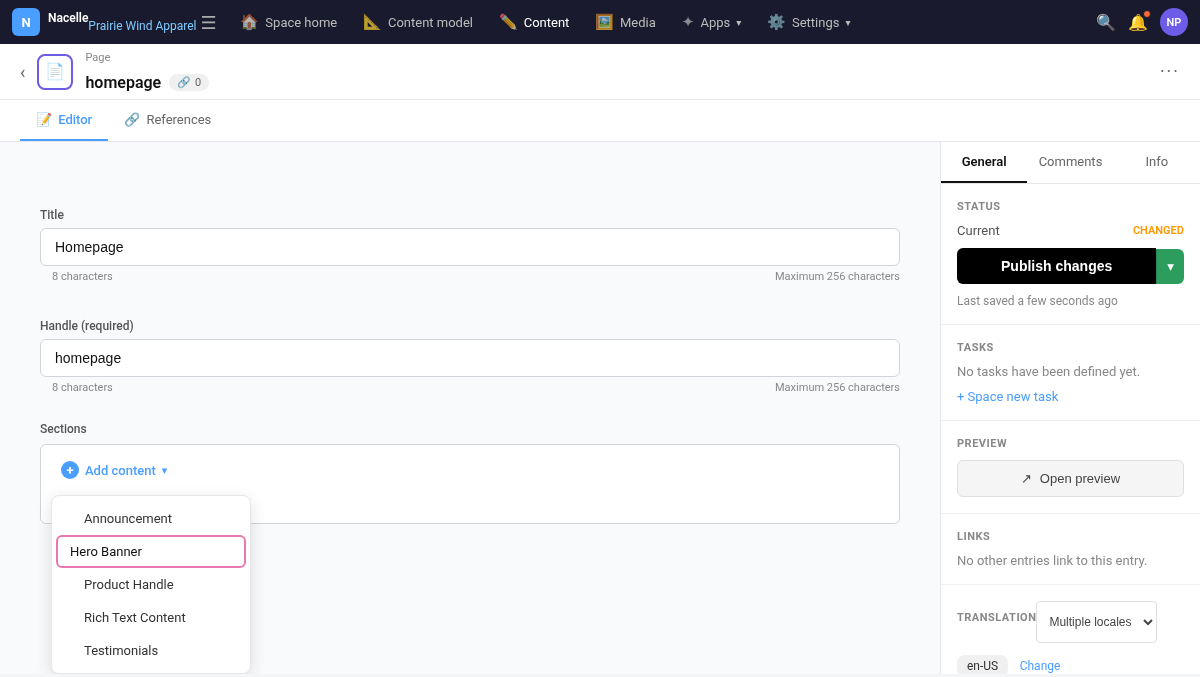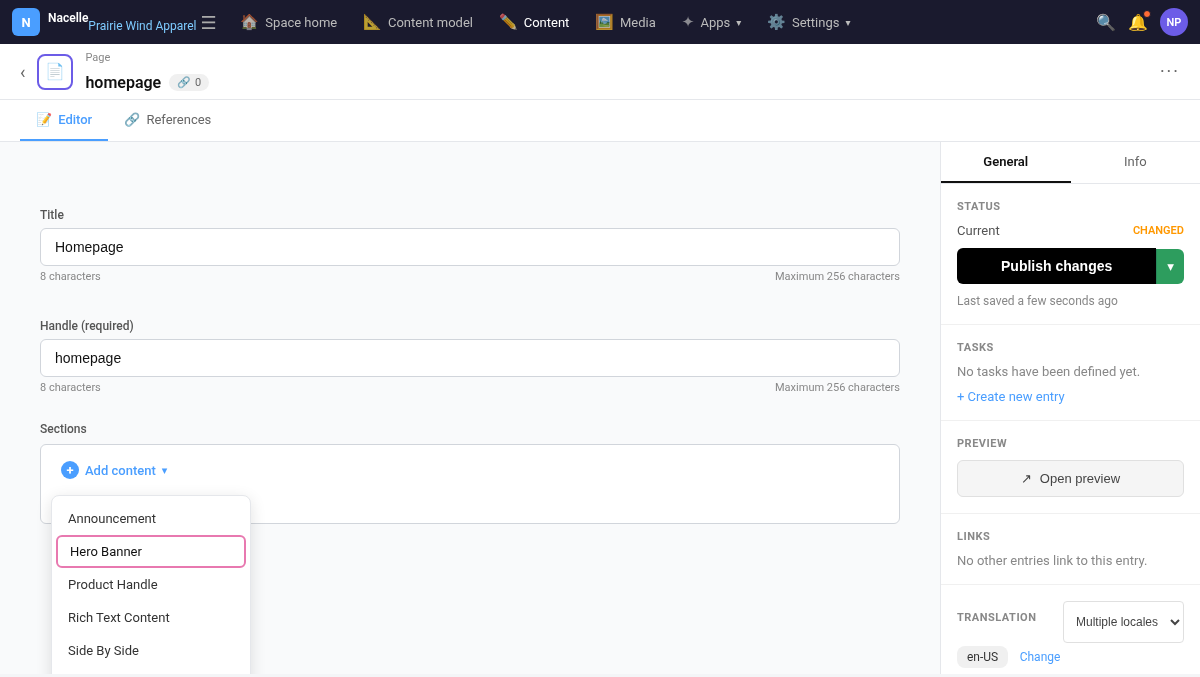--- a/index.html
+++ b/index.html
@@ -51,41 +51,41 @@
     .tab .tab-icon { font-size: 13px; }
 
     
     .main-layout { display: flex; height: calc(677px - 44px - 56px - 45px); }
 
     
     .editor-area { flex: 1; overflow-y: auto; padding: 30px 40px; background: #f9fafb; }
     .field-group { margin-bottom: 28px; }
     .field-label { font-size: 12px; color: #555; margin-bottom: 6px; font-weight: 500; margin-top: 36px; }
     .field-input { width: 100%; border: 1px solid #d1d5db; border-radius: 6px; padding: 10px 14px; font-size: 14px; color: #111; background: #fff; outline: none; }
-    .field-meta { display: flex; justify-content: space-between; margin-top: 4px; font-size: 11px; color: #888; }
+    .field-meta { display: flex; justify-content: space-between; margin-top: 4px; font-size: 11px; color: #888; margin-left: 12px; }
     .section-label { font-size: 12px; color: #555; font-weight: 500; margin-bottom: 8px; }
     .sections-box { border: 1px solid #d1d5db; border-radius: 6px; background: #fff; min-height: 80px; padding: 10px; position: relative; }
 
     
     .add-content-btn {
       display: inline-flex; align-items: center; gap: 6px;
       color: #4a9eff; font-size: 13px; font-weight: 500; cursor: pointer;
       padding: 6px 10px; border-radius: 6px; user-select: none;
     }
     .add-icon { background: #4a9eff; color: #fff; border-radius: 50%; width: 18px; height: 18px; display: flex; align-items: center; justify-content: center; font-size: 13px; font-weight: bold; }
     .caret-icon { font-size: 11px; }
 
     
     .dropdown-menu {
       position: absolute; left: 0; top: 40px; width: 200px;
       background: #fff; border: 1px solid #e5e7eb; border-radius: 8px;
       box-shadow: 0 4px 16px rgba(0,0,0,0.12); z-index: 100; padding: 6px 0;
     }
     .dropdown-item {
-      padding: 9px 16px; font-size: 13px; color: #333; cursor: pointer;
+      padding: 9px 32px; font-size: 13px; color: #333; cursor: pointer;
     }
     .dropdown-item.highlighted {
       border: 2px solid #e879b0; border-radius: 6px; margin: 0 4px; padding: 7px 12px;
       color: #111;
     }
 
     
     .right-panel { width: 260px; background: #fff; border-left: 1px solid #e5e7eb; overflow-y: auto; }
     .panel-tabs { display: flex; border-bottom: 1px solid #e5e7eb; }
     .panel-tab { flex: 1; text-align: center; padding: 12px 0; font-size: 13px; color: #666; cursor: pointer; border-bottom: 2px solid transparent; }
@@ -106,21 +106,21 @@
     }
     .saved-text { font-size: 12px; color: #888; }
     .tasks-empty { font-size: 13px; color: #888; margin-bottom: 10px; }
     .create-task-btn { display: flex; align-items: center; gap: 4px; color: #4a9eff; font-size: 13px; cursor: pointer; }
     .preview-btn {
       width: 100%; background: #f5f5f5; border: 1px solid #e0e0e0; border-radius: 6px;
       padding: 10px; font-size: 13px; color: #444; cursor: pointer; display: flex;
       align-items: center; justify-content: center; gap: 8px;
     }
     .links-empty { font-size: 13px; color: #888; }
-    .translation-row { display: flex; justify-content: space-between; align-items: center; margin-bottom: 3px; }
+    .translation-row { display: flex; justify-content: flex-start; align-items: center; margin-bottom: 12px; }
     .translation-select {
       background: none; border: 1px solid #e0e0e0; border-radius: 4px; padding: 12px 8px; font-size: 12px; color: #444;
     }
     .locale-badge { display: inline-block; background: #f0f0f0; border-radius: 8px; padding: 4px 10px; font-size: 12px; color: #333; margin-right: 8px; }
     .change-link { color: #4a9eff; font-size: 12px; cursor: pointer; text-align: right; }
   </style>
 </head>
 <body>
 
 <nav class="top-nav">
@@ -228,53 +228,53 @@
             <span>Add content</span>
             <span class="caret-icon">▾</span>
           </div>
 
           
           <div class="dropdown-menu">
             <div class="dropdown-item">Announcement</div>
             <div class="dropdown-item highlighted">Hero Banner</div>
             <div class="dropdown-item">Product Handle</div>
             <div class="dropdown-item">Rich Text Content</div>
-            <div class="dropdown-item">Side By Side</div>
             <div class="dropdown-item">Testimonials</div>
 
           </div>
         </div>
       </div>
     </div>
   </div>
 
   <div class="right-panel">
 
     <div class="panel-tabs">
       <div class="panel-tab active">General</div>
+      <div class="panel-tab">Comments</div>
       <div class="panel-tab">Info</div>
     </div>
 
     <div class="panel-section">
       <div class="panel-section-title">STATUS</div>
       <div class="status-row">
         <span class="status-label">Current</span>
         <span class="changed-badge">CHANGED</span>
       </div>
       <div class="publish-btn-row">
         <button class="publish-btn">Publish changes</button>
         <button class="publish-caret-btn">▾</button>
       </div>
       <div class="saved-text">Last saved a few seconds ago</div>
     </div>
 
     <div class="panel-section">
       <div class="panel-section-title">TASKS</div>
       <div class="tasks-empty">No tasks have been defined yet.</div>
-      <div class="create-task-btn">+ Create new entry</div>
+      <div class="create-task-btn">+ Space new task</div>
     </div>
 
     <div class="panel-section">
       <div class="panel-section-title">PREVIEW</div>
       <button class="preview-btn">
         <span>↗</span>
         <span>Open preview</span>
       </button>
     </div>
 

